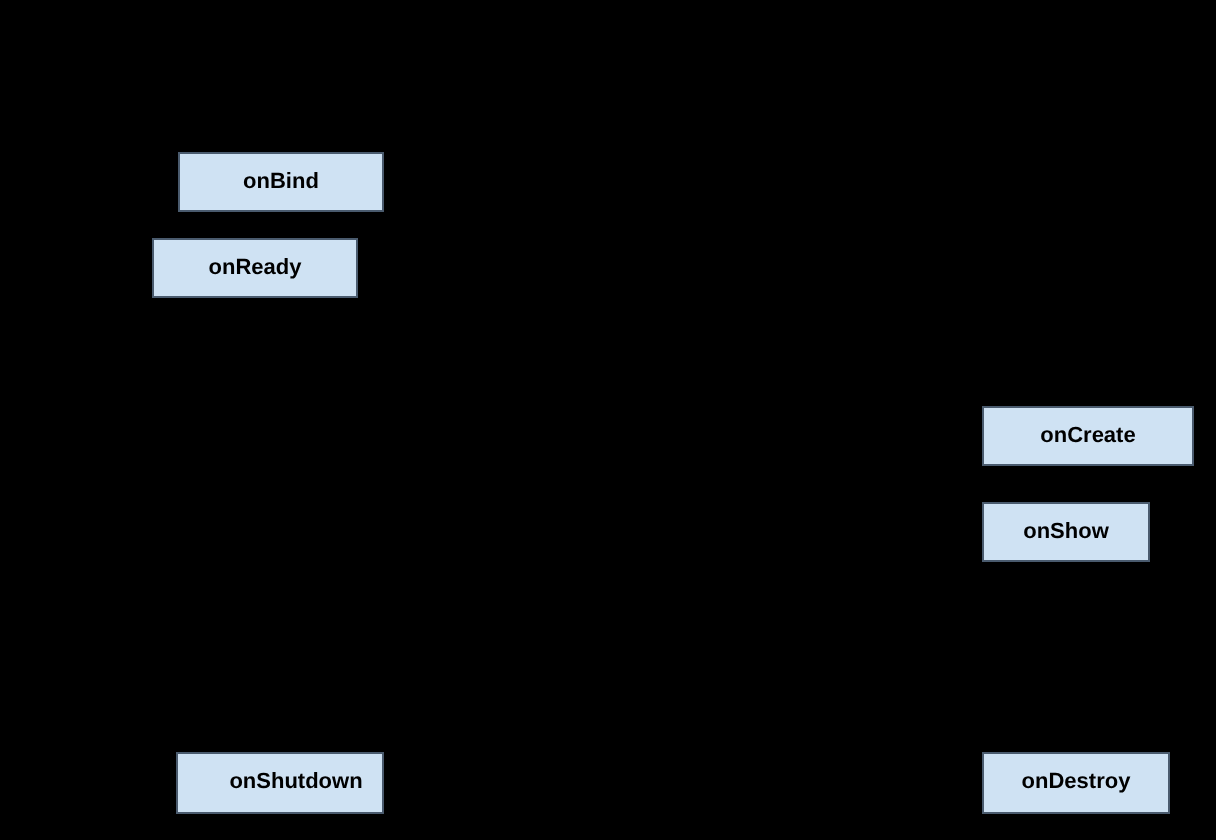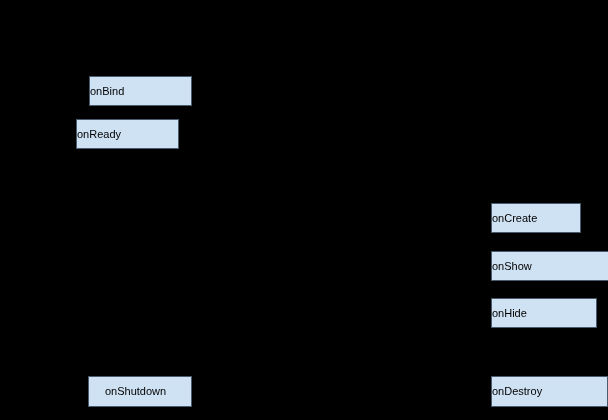--- a/index.html
+++ b/index.html
@@ -18,32 +18,33 @@
   .node {
     position: absolute;
     box-sizing: border-box;
     background: #cfe2f3;
     border: 1px solid #4a5b6e;
     color: #000000;
     font-size: 11px;
     line-height: 1;
     display: flex;
     align-items: center;
-    justify-content: flex-start;
+    justify-content: center;
     text-align: center;
     white-space: nowrap;
+    font-weight: bold;
   }
   .n-onbind      { left: 89px;  top: 76px;  width: 103px; height: 30px; }
   .n-onready     { left: 76px;  top: 119px; width: 103px; height: 30px; }
   .n-onnewsession{ left: 263px; top: 162px; width: 104px; height: 30px; }
-  .n-oncreate    { left: 491px; top: 203px; width: 90px; height: 30px; }
-  .n-onshow      { left: 491px; top: 251px; width: 118px; height: 30px; }
+  .n-oncreate    { left: 491px; top: 203px; width: 106px; height: 30px; }
+  .n-onshow      { left: 491px; top: 251px; width: 84px; height: 30px; }
   .n-onhide      { left: 491px; top: 298px; width: 106px; height: 30px; }
   .n-onshutdown  { left: 88px;  top: 376px; width: 104px; height: 31px; padding-left: 16px; }
-  .n-ondestroy   { left: 491px; top: 376px; width: 117px; height: 31px; }
+  .n-ondestroy   { left: 491px; top: 376px; width: 94px; height: 31px; }
 </style>
 </head>
 <body>
 
 <div id="canvas">
   <div class="node n-onbind">
     <span>onBind</span>
   </div>
 
   <div class="node n-onready">
@@ -52,23 +53,20 @@
 
 
   <div class="node n-oncreate">
     <span>onCreate</span>
   </div>
 
   <div class="node n-onshow">
     <span>onShow</span>
   </div>
 
-  <div class="node n-onhide">
-    <span>onHide</span>
-  </div>
 
   <div class="node n-onshutdown">
     <span>onShutdown</span>
   </div>
 
   <div class="node n-ondestroy">
     <span>onDestroy</span>
   </div>
 </div>
 

